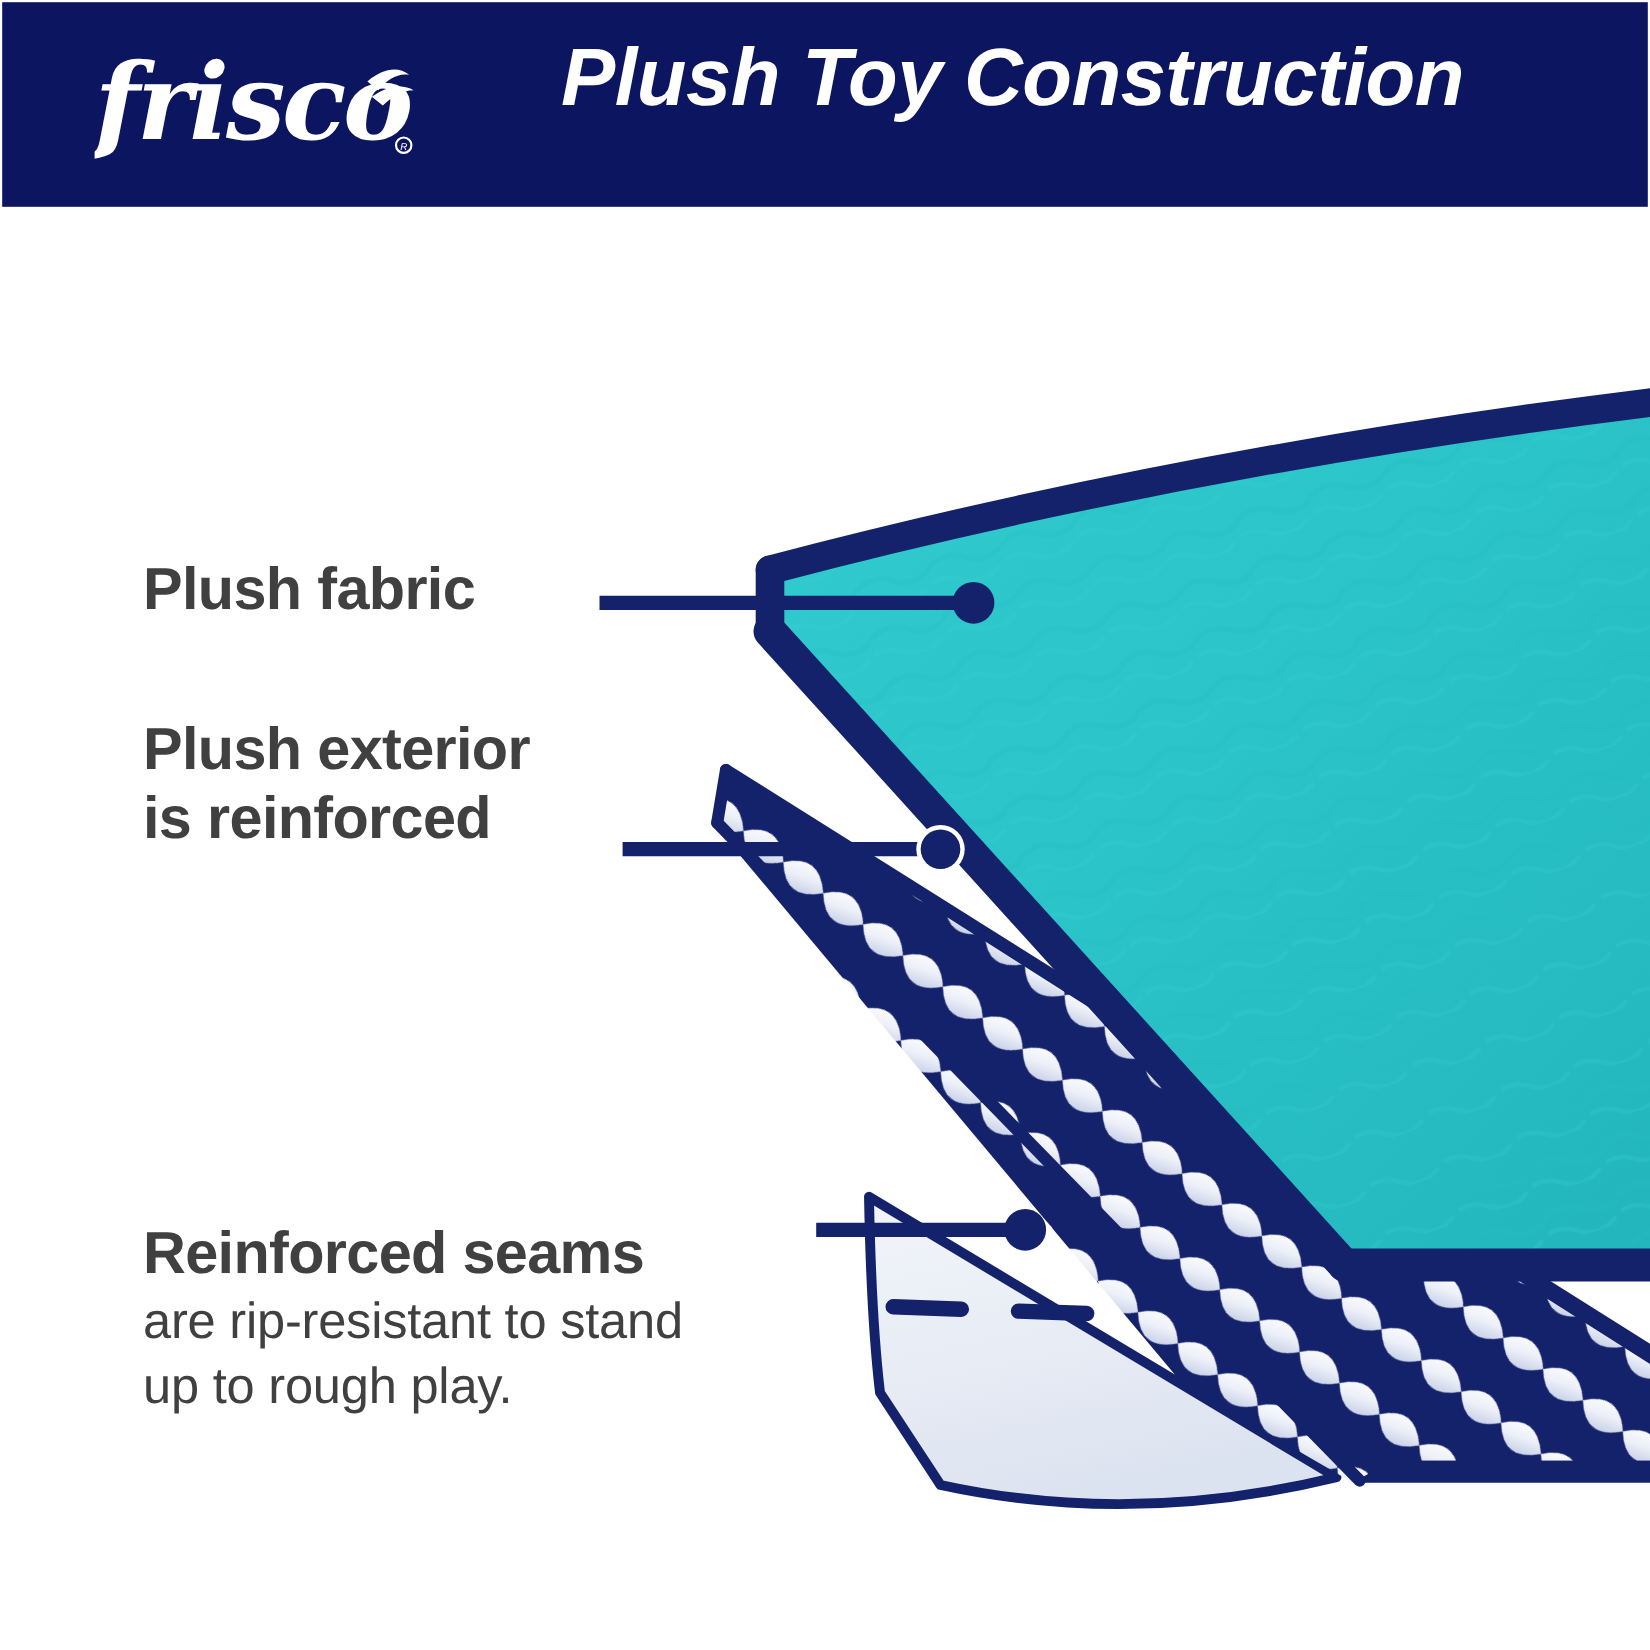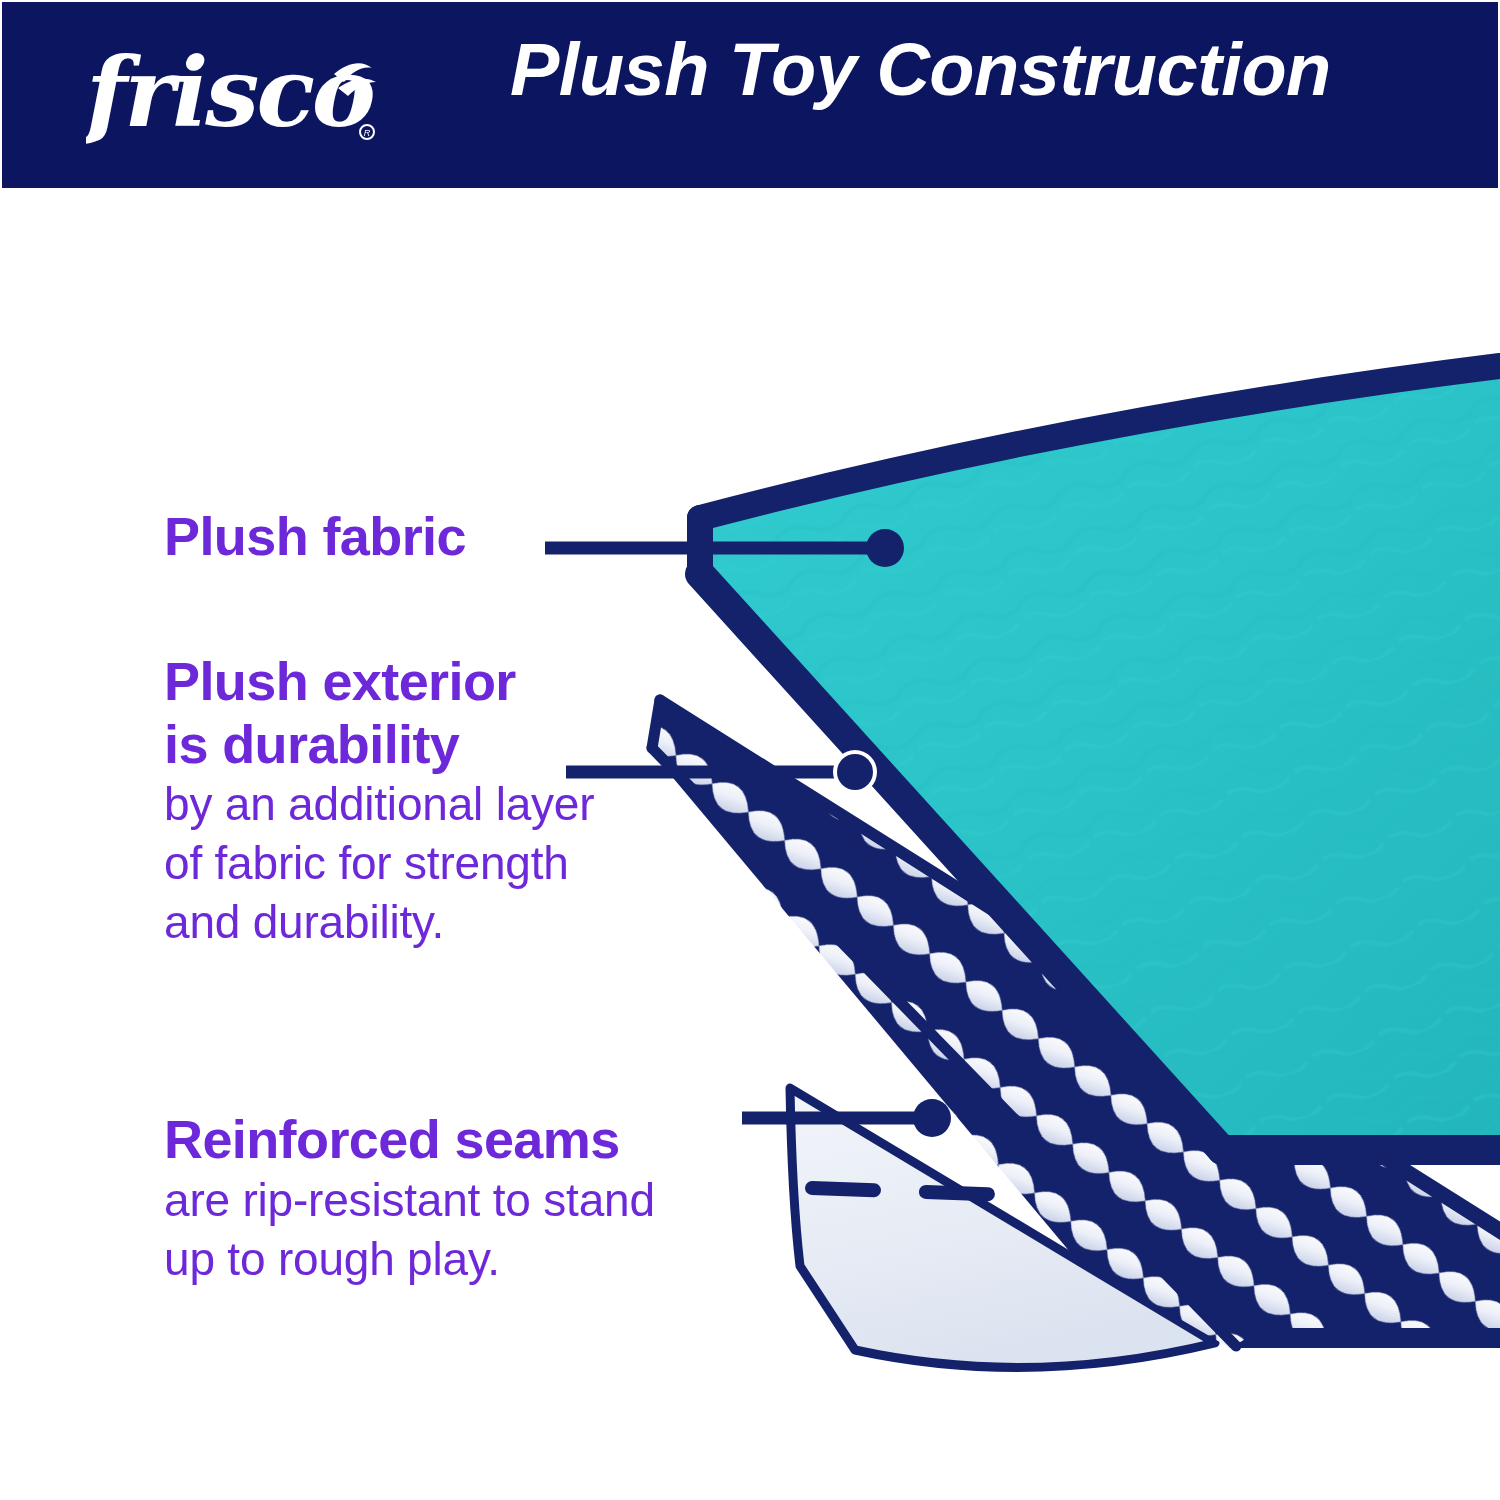--- a/index.html
+++ b/index.html
@@ -56,23 +56,22 @@
     position: absolute;
     left: 0;
     top: 188px;
     width: 1500px;
     height: 1312px;
   }
 
   
   .callout {
     position: absolute;
-    color: #6d28d9;
+    color: #404040;
     font-family: "Liberation Sans", sans-serif;
-    margin-left: 34px;
   }
   .callout .head {
     font-weight: bold;
     font-size: 54px;
     line-height: 1.16;
     letter-spacing: -0.6px;
     white-space: pre-line;
     margin: 0;
   }
   .callout .body {
@@ -227,24 +226,21 @@
     <line x1="742" y1="1118" x2="932" y2="1118" stroke="#14226B" stroke-width="13"></line>
     <circle cx="932" cy="1118" r="19" fill="#14226B"></circle>
   </svg>
 
   <div class="callout" id="callout-1">
     <p class="head">Plush fabric</p>
   </div>
 
   <div class="callout" id="callout-2">
     <p class="head">Plush exterior
-is durability</p>
-    <p class="body">by an additional layer
-of fabric for strength
-and durability.</p>
+is reinforced</p>
   </div>
 
   <div class="callout" id="callout-3">
     <p class="head">Reinforced seams</p>
     <p class="body">are rip-resistant to stand
 up to rough play.</p>
   </div>
 
 </div>
 

